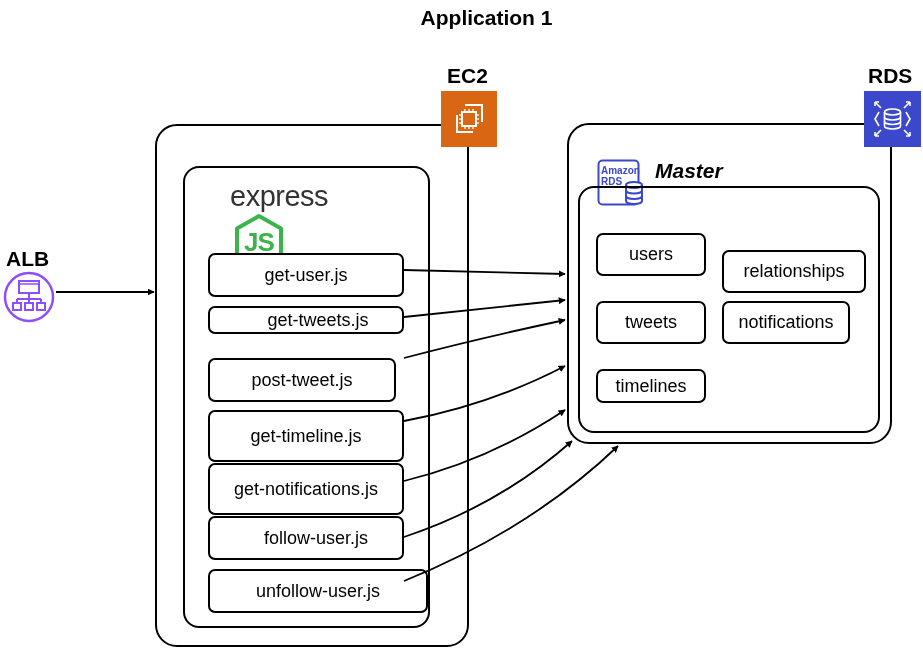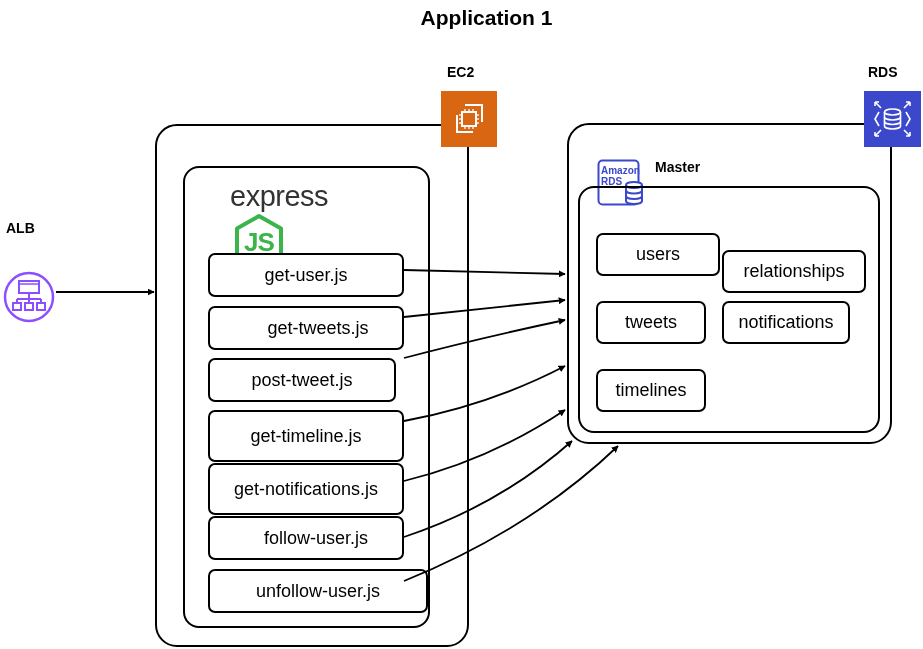--- a/index.html
+++ b/index.html
@@ -1,32 +1,32 @@
 <!DOCTYPE html>
 <html><head>
 <meta charset="utf-8">
 <style>
   html, body { margin: 0; padding: 0; background: #ffffff; }
   body { width: 923px; height: 649px; position: relative; overflow: hidden;
          font-family: "Liberation Sans", sans-serif; color: #000; }
   .abs { position: absolute; }
   .title { left: 0; width: 973px; top: 6px; text-align: center; font-weight: bold; font-size: 21px; }
-  .label-bold { font-weight: bold; font-size: 14px; }
+  .label-bold { font-weight: bold; font-size: 21px; }
   .container { position: absolute; border: 2px solid #000; border-radius: 22px; box-sizing: border-box; background: transparent; }
   .box { position: absolute; border: 2px solid #000; border-radius: 7px; box-sizing: border-box;
          display: flex; align-items: center; justify-content: center; font-size: 18px; background: #fff; }
   svg.overlay { position: absolute; left: 0; top: 0; width: 923px; height: 649px; pointer-events: none; }
   .express-text { font-size: 29px; color: #333; font-weight: normal; letter-spacing: -0.5px; }
 </style>
 </head>
 <body>
 
 <div class="abs title">Application 1</div>
 
-<div class="abs label-bold" style="left:6px; top:220px;">ALB</div>
+<div class="abs label-bold" style="left:6px; top:247px;">ALB</div>
 <div class="abs" style="left:2px; top:270px; width:54px; height:54px;">
   <svg width="54" height="54" viewBox="0 0 54 54">
     <circle cx="27" cy="27" r="24" fill="#fff" stroke="#8c4fff" stroke-width="2.5"></circle>
     <rect x="17" y="11" width="20" height="12" fill="none" stroke="#8c4fff" stroke-width="2"></rect>
     <line x1="17" y1="14" x2="37" y2="14" stroke="#8c4fff" stroke-width="1.5"></line>
     <line x1="27" y1="23" x2="27" y2="29" stroke="#8c4fff" stroke-width="2"></line>
     <line x1="15" y1="29" x2="39" y2="29" stroke="#8c4fff" stroke-width="2"></line>
     <line x1="15" y1="29" x2="15" y2="33" stroke="#8c4fff" stroke-width="2"></line>
     <line x1="27" y1="29" x2="27" y2="33" stroke="#8c4fff" stroke-width="2"></line>
     <line x1="39" y1="29" x2="39" y2="33" stroke="#8c4fff" stroke-width="2"></line>
@@ -67,21 +67,21 @@
     <svg width="52" height="58" viewBox="0 0 52 58" style="position:absolute; left:0; top:0;">
       <polygon points="26,3 48,15.5 48,42.5 26,55 4,42.5 4,15.5" fill="none" stroke="#3bb44a" stroke-width="4" stroke-linejoin="round"></polygon>
     </svg>
     <span style="position:absolute; left:0; top:0; width:52px; height:58px; display:flex; align-items:center; justify-content:center; color:#3bb44a; font-weight:bold; font-size:26px; font-family:'Liberation Sans', sans-serif; letter-spacing:-1px;">JS</span>
   </span>
 </div>
 
 <div class="box" style="left:208px; top:253px; width:196px; height:44px;">
     <span>get-user.js</span>
   </div>
-<div class="box" style="left:208px; top:306px; width:196px; height:44px;padding-left:24px;">
+<div class="box" style="left:208px; top:306px; width:196px; height:28px;padding-left:24px;">
     <span>get-tweets.js</span>
   </div>
 <div class="box" style="left:208px; top:358px; width:188px; height:44px;">
     <span>post-tweet.js</span>
   </div>
 <div class="box" style="left:208px; top:410px; width:196px; height:52px;">
     <span>get-timeline.js</span>
   </div>
 <div class="box" style="left:208px; top:463px; width:196px; height:52px;">
     <span>get-notifications.js</span>
@@ -118,36 +118,36 @@
     <text x="4" y="15" font-size="10" font-weight="bold" fill="#3b48cc" font-family="Liberation Sans, sans-serif">Amazon</text>
     <text x="4" y="26" font-size="10" font-weight="bold" fill="#3b48cc" font-family="Liberation Sans, sans-serif">RDS</text>
     <g fill="#fff" stroke="#3b48cc" stroke-width="2">
       <path d="M29 26 V42 A8 3 0 0 0 45 42 V26"></path>
       <ellipse cx="37" cy="26" rx="8" ry="3"></ellipse>
       <path d="M29 31.5 A8 3 0 0 0 45 31.5" fill="none"></path>
       <path d="M29 37 A8 3 0 0 0 45 37" fill="none"></path>
     </g>
   </svg>
 </div>
-<div class="abs label-bold" style="left:655px; top:159px;">Master</div>
+<div class="abs label-bold" style="left:655px; top:159px;font-style:italic;">Master</div>
 <div class="container" style="left:578px; top:186px; width:302px; height:247px; border-radius:16px;"></div>
 
-<div class="box" style="left:596px; top:233px; width:124px; height:43px;">
+<div class="box" style="left:596px; top:233px; width:110px; height:43px;">
     <span>users</span>
   </div>
 <div class="box" style="left:722px; top:250px; width:144px; height:43px;align-items:center;">
     <span>relationships</span>
   </div>
 <div class="box" style="left:596px; top:301px; width:110px; height:43px;">
     <span>tweets</span>
   </div>
 <div class="box" style="left:722px; top:301px; width:128px; height:43px;">
     <span>notifications</span>
   </div>
-<div class="box" style="left:596px; top:369px; width:110px; height:43px;">
+<div class="box" style="left:596px; top:369px; width:110px; height:34px;">
     <span>timelines</span>
   </div>
 
 <svg class="overlay" viewBox="0 0 923 649">
   <defs>
     <marker id="arrow" viewBox="0 0 10 10" refX="9" refY="5" markerWidth="7" markerHeight="7" orient="auto-start-reverse" markerUnits="userSpaceOnUse">
       <path d="M0,0 L10,5 L0,10 z" fill="#000"></path>
     </marker>
   </defs>
   <path d="M56 292 L154 292" stroke="#000" stroke-width="1.8" fill="none" marker-end="url(#arrow)"></path>

